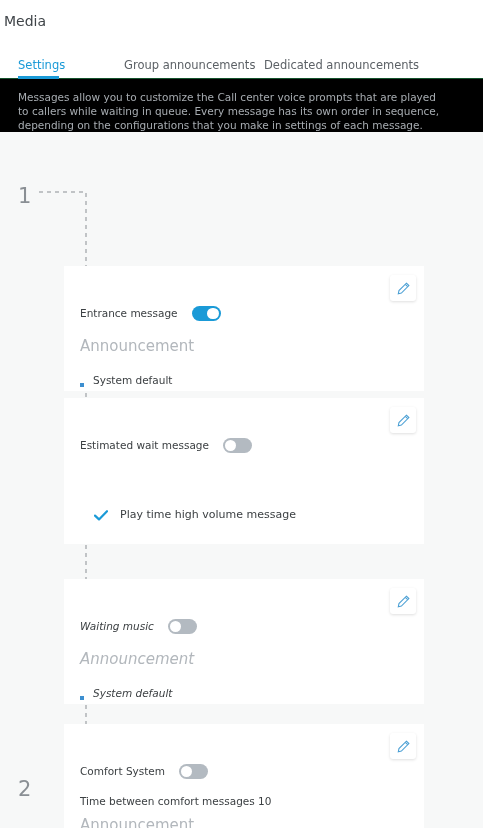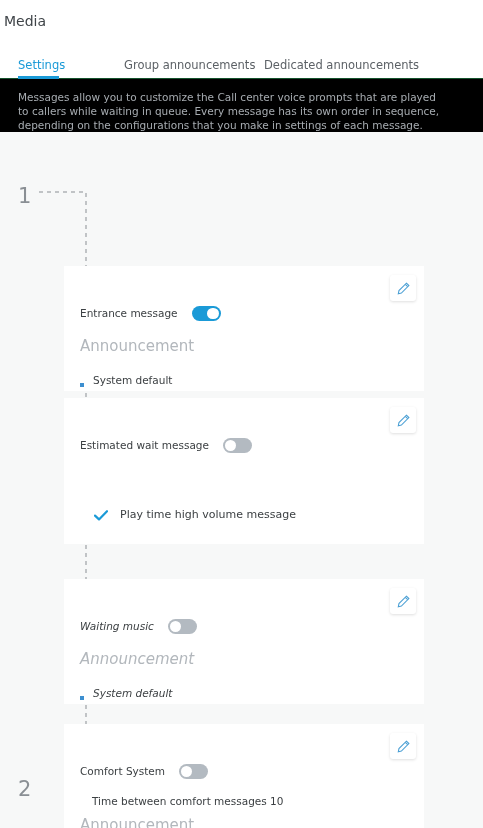--- a/index.html
+++ b/index.html
@@ -348,21 +348,21 @@
         </svg>
       </div>
 
       <div class="row-title">
         <span class="row-label">Comfort System</span>
         <span class="toggle off">
           <span class="knob"></span>
         </span>
       </div>
 
-      <div class="simple-text" style="top:70px;margin-left:12px;">Time between comfort messages 10</div>
+      <div class="simple-text" style="top:70px;">Time between comfort messages 10</div>
 
       <div class="block-ann" style="top:95px;">
         <div class="ann-label">Announcement</div>
         <div class="ann-value-row">
 
           <span class="ann-value">System default</span>
         </div>
       </div>
     </div>
   </div>

